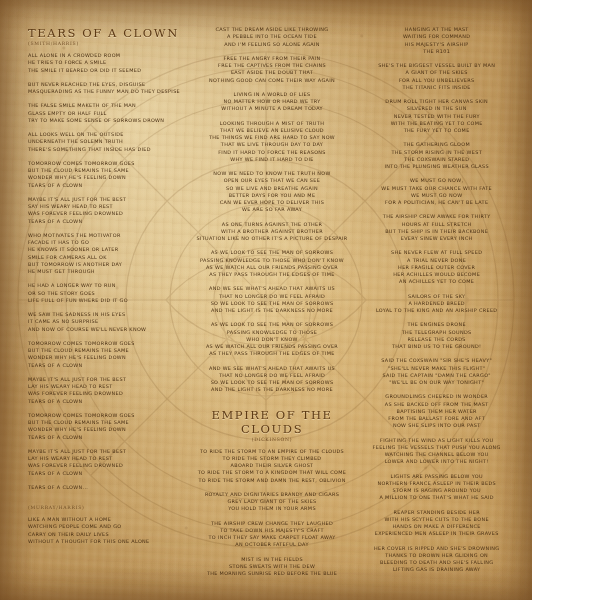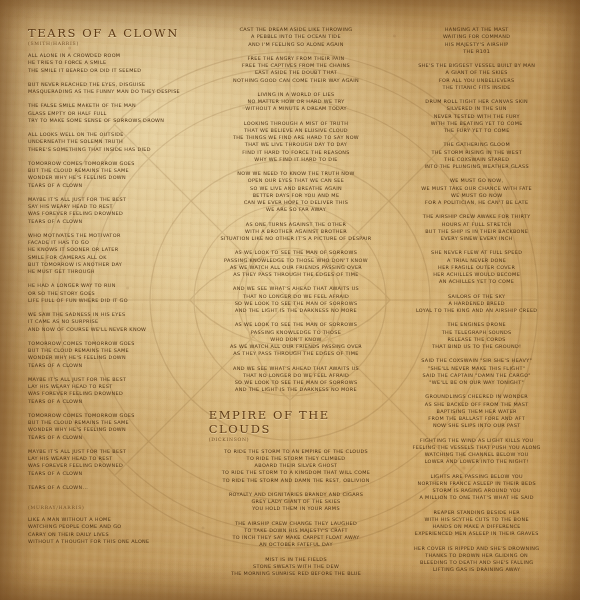--- a/index.html
+++ b/index.html
@@ -7,21 +7,21 @@
     padding: 0;
   }
   body {
     width: 600px;
     height: 600px;
     overflow: hidden;
     font-family: "DejaVu Sans", sans-serif;
   }
   #page {
     position: relative;
-    width: 580px;
+    width: 532px;
     height: 600px;
     background:
       radial-gradient(ellipse at 25% 20%, rgba(255,245,205,0.55) 0%, rgba(255,240,190,0.0) 45%),
       radial-gradient(ellipse at 75% 75%, rgba(214,170,100,0.45) 0%, rgba(214,170,100,0.0) 55%),
       radial-gradient(ellipse at 50% 50%, rgba(232,206,150,0.85) 0%, rgba(190,150,90,0.95) 75%),
       linear-gradient(160deg, #e8d5a3 0%, #d8be8c 30%, #cdae76 60%, #c3a169 100%);
     overflow: hidden;
   }
   
   #page::before {
@@ -114,21 +114,21 @@
     margin-bottom: 7px;
     white-space: pre-line;
   }
   .stanza:last-child { margin-bottom: 0; }
 
   .col-right .stanza, .col-right .song-title, .col-right .song-credit { text-align: center; }
   .col-mid .stanza { text-align: center; }
   .col-left .stanza { text-align: left; }
 
   .title-left { text-align: left; }
-  .title-center { text-align: left; }
+  .title-center { text-align: center; }
 </style>
 </head>
 <body>
 
 <div id="page">
 
   <svg class="emblem" viewBox="0 0 520 520">
     <g fill="none" stroke="#6b4418" stroke-width="1.2">
       <circle cx="260" cy="260" r="248"></circle>
       <circle cx="260" cy="260" r="232"></circle>

